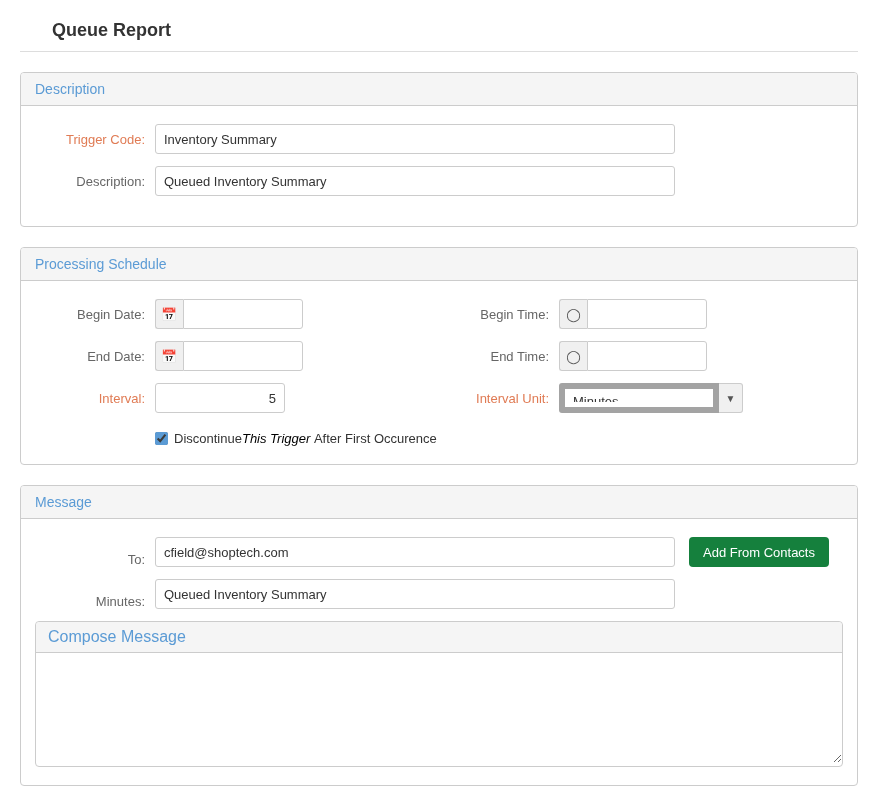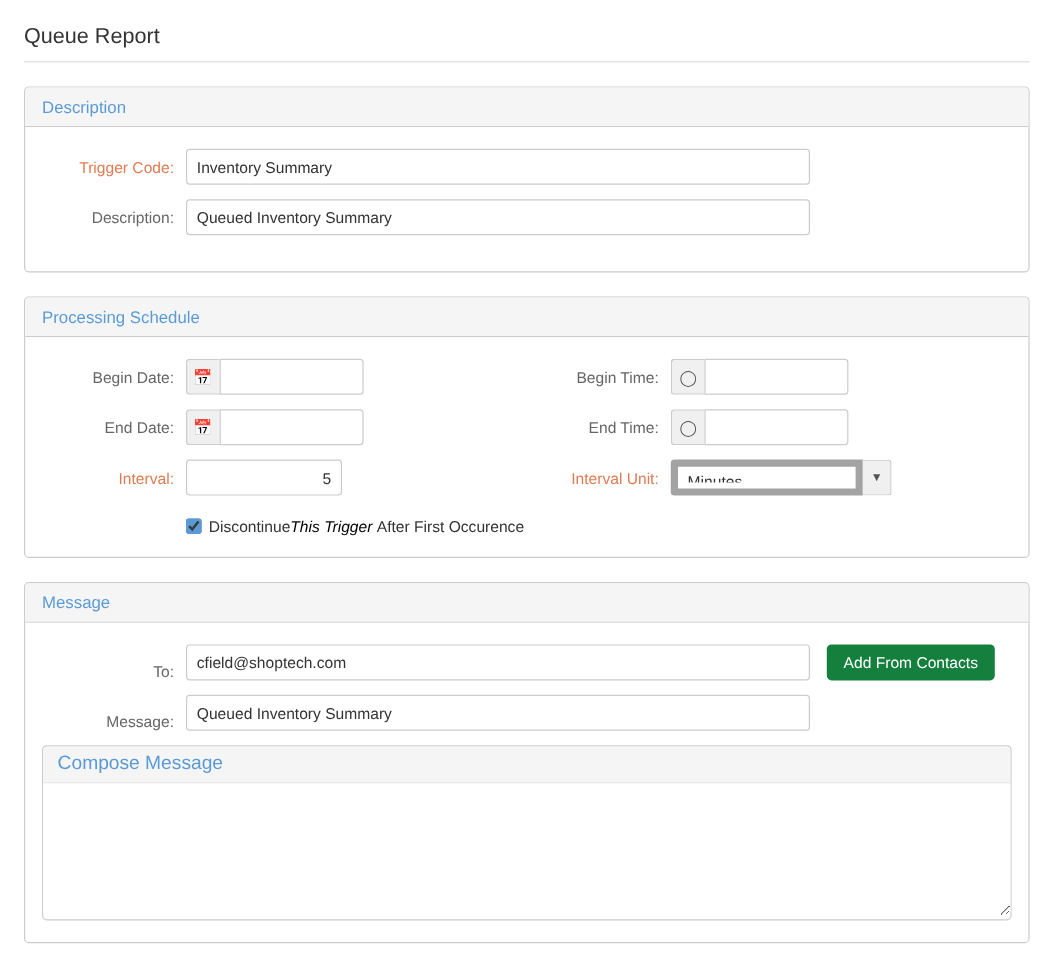--- a/index.html
+++ b/index.html
@@ -5,23 +5,24 @@
     * { box-sizing: border-box; margin: 0; padding: 0; }
     body {
       font-family: Arial, sans-serif;
       font-size: 13px;
       color: #333;
       background: #fff;
       padding: 20px 20px;
     }
     h1 {
       font-size: 18px;
-      font-weight: normal;
+      font-weight: bold;
       color: #333;
       margin-bottom: 10px;
+      margin-left: 32px;
     }
     hr.page-divider {
       border: none;
       border-top: 1px solid #ddd;
       margin-bottom: 20px;
     }
     .section {
       border: 1px solid #ccc;
       border-radius: 4px;
       margin-bottom: 20px;
@@ -314,21 +315,21 @@
   <div class="section-header">Message</div>
   <div class="section-body">
 
     <div class="to-row">
       <label class="form-label to-label">To:</label>
       <input class="form-input to-input" type="text" value="cfield@shoptech.com" style="">
       <button class="btn-add-contacts">Add From Contacts</button>
     </div>
 
     <div class="to-row">
-      <label class="form-label to-label">Message:</label>
+      <label class="form-label to-label">Minutes:</label>
       <input class="form-input to-input" type="text" value="Queued Inventory Summary" style="">
     </div>
 
     <div class="compose-box">
       <div class="compose-header">Compose Message</div>
       <textarea class="compose-textarea" style=""></textarea>
     </div>
   </div>
 </div>
 

